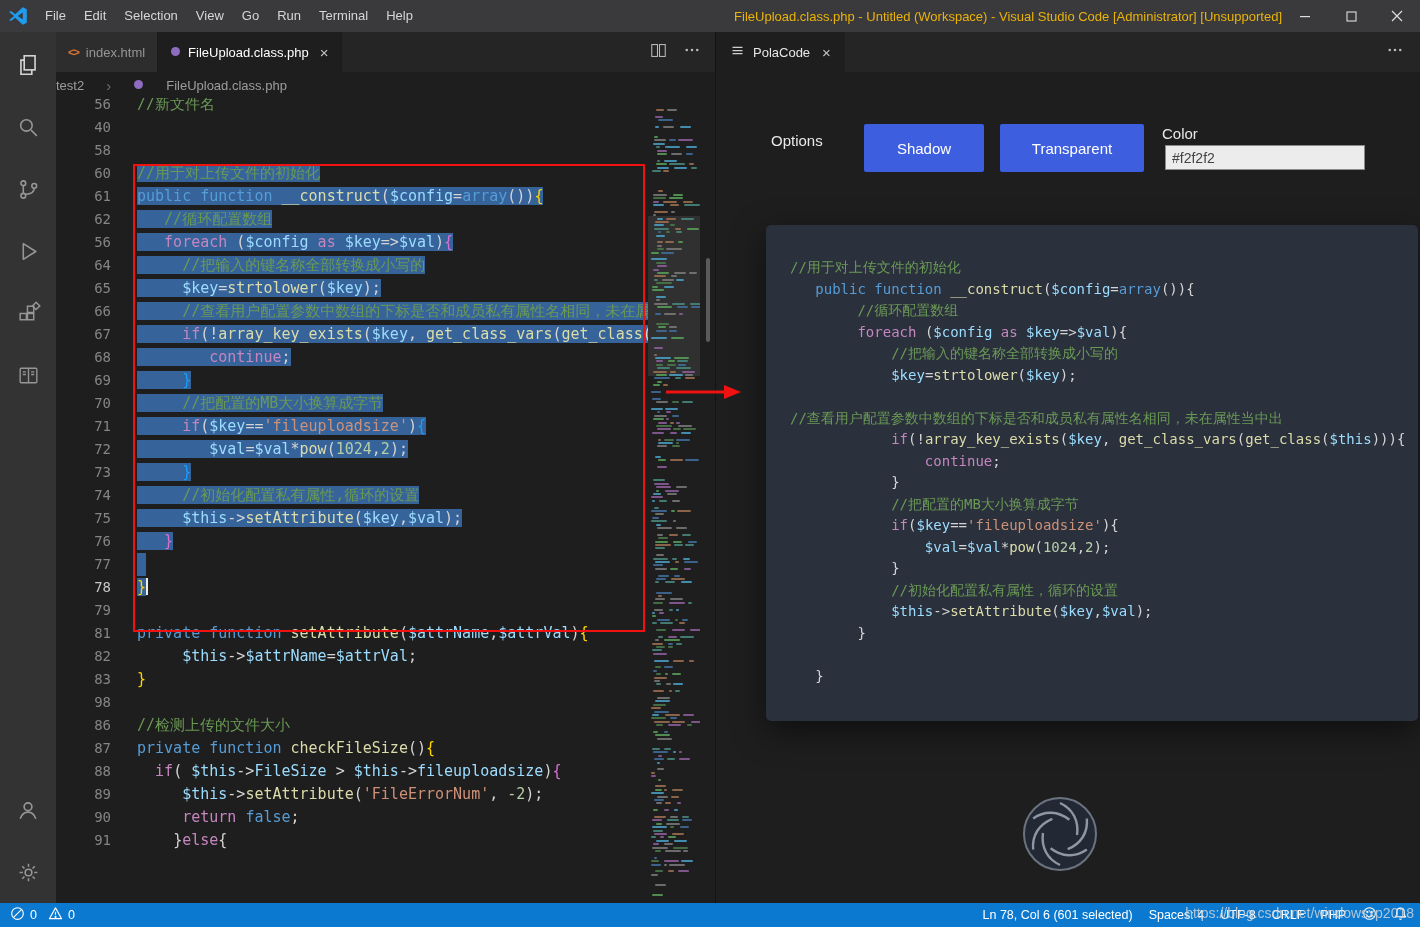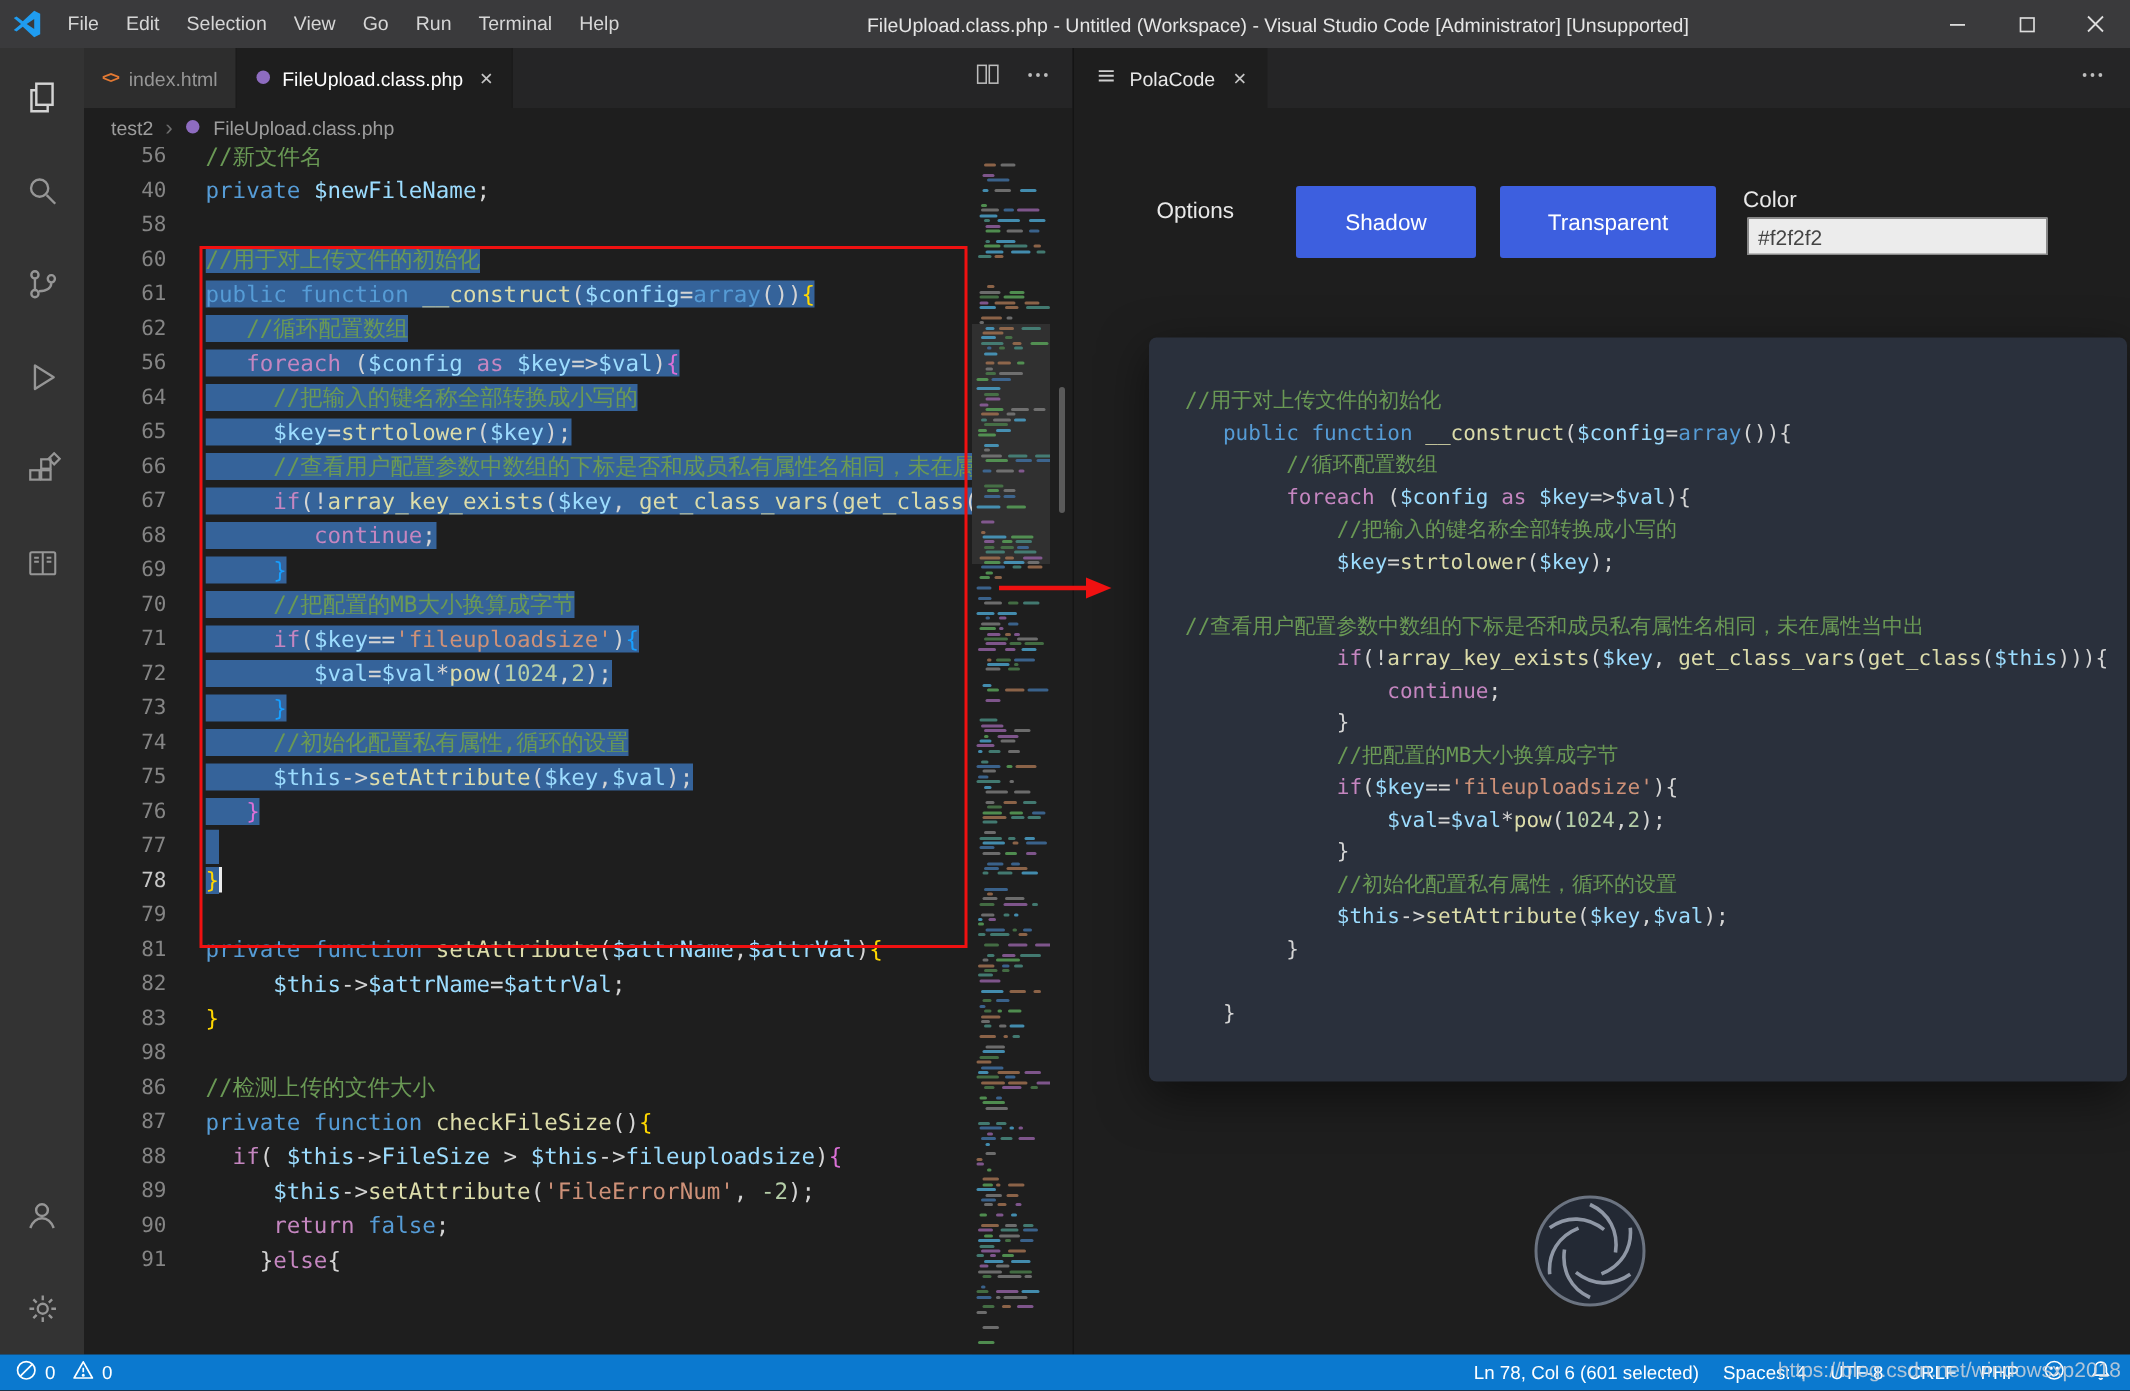--- a/index.html
+++ b/index.html
@@ -4,40 +4,40 @@
 <style>
   * { box-sizing:border-box; margin:0; padding:0; }
   html,body { width:1420px; height:927px; }
   body { position:relative; overflow:hidden; background:#1e1e1e; font-family:"Liberation Sans",sans-serif; color:#ccc; }
 
   
   .titlebar { position:absolute; top:0; left:0; right:0; height:32px; background:#3a3a3c; display:flex; align-items:center; z-index:5; }
   .logo { width:36px; display:flex; justify-content:center; align-items:center; }
   .menubar { display:flex; }
   .menu-item { padding:0 9px; font-size:13px; color:#d6d6d6; line-height:32px; }
-  .wintitle { flex:1; text-align:center; font-size:13px; color:#e5e5e5; white-space:nowrap; overflow:hidden; }
+  .wintitle { flex:1; text-align:right; font-size:13px; color:#eab308; white-space:nowrap; overflow:hidden; }
   .winctrls { display:flex; height:100%; }
   .wbtn { width:46px; display:flex; align-items:center; justify-content:center; }
 
   
   .main { position:absolute; top:32px; bottom:24px; left:0; right:0; display:flex; }
   .activitybar { width:56px; background:#333333; display:flex; flex-direction:column; align-items:center; padding-top:2px; }
   .act-icon { width:56px; height:62px; display:flex; align-items:center; justify-content:center; opacity:.62; }
   .act-icon.active { opacity:1; }
   .act-bottom { margin-top:auto; display:flex; flex-direction:column; }
 
   .editor-group { width:659px; display:flex; flex-direction:column; background:#1e1e1e; }
   .tabbar { height:40px; background:#252526; display:flex; align-items:stretch; }
   .tab { display:flex; align-items:center; gap:7px; padding:0 12px; font-size:13px; background:#2d2d2d; color:#969696; border-right:1px solid #1b1b1b; }
   .tab.active { background:#1e1e1e; color:#ffffff; }
   .tab-close { font-size:15px; color:#c5c5c5; margin-left:4px; }
   .tab-actions { margin-left:auto; display:flex; align-items:center; gap:15px; padding-right:14px; }
   .html-glyph { color:#e37933; font-weight:bold; font-size:11px; letter-spacing:-1px; }
 
-  .breadcrumb { height:26px; display:flex; align-items:center; font-size:13px; color:#9d9d9d; padding-left:18px; gap:8px; background:#1e1e1e; }
+  .breadcrumb { height:26px; display:flex; align-items:center; font-size:13px; color:#9d9d9d; gap:22px; background:#1e1e1e; }
   .bc-sep { color:#6f6f6f; font-size:15px; }
 
   .editor { position:relative; flex:1; overflow:hidden; }
   .lines { position:absolute; top:-5px; left:0; right:67px; }
   .ed-row { display:flex; height:23px; line-height:23px; font-family:"DejaVu Sans Mono",monospace; font-size:15px; white-space:pre; }
   .gutter { width:81px; padding-right:26px; text-align:right; color:#858585; font-size:14px; flex:none; }
   .gutter.activeln { color:#c6c6c6; }
   .code { flex:1; overflow:hidden; }
   .selbg { background:var(--sel); }
   .sel-empty { display:inline-block; width:9px; height:23px; background:var(--sel); vertical-align:top; }
@@ -208,21 +208,21 @@
         <span>test2</span>
         <span class="bc-sep">›</span>
         <span><svg width="11" height="11">
             <circle cx="5.5" cy="5.5" r="4.5" fill="#8e6cc0"></circle>
           </svg></span>
         <span>FileUpload.class.php</span>
       </div>
     <div class="editor">
       <div class="lines" id="lines">
           <div class="ed-row"><div class="gutter">56</div><div class="code"><span><span class="tc">//新文件名</span></span></div></div>
-          <div class="ed-row"><div class="gutter">40</div><div class="code"><span><span class="tk1">private </span><span class="tv">$newFileName</span><span class="tp">;</span></span></div></div>
+          <div class="ed-row"><div class="gutter">40</div></div>
           <div class="ed-row"><div class="gutter">58</div><div class="code"><span></span></div></div>
           <div class="ed-row"><div class="gutter">60</div><div class="code"><span class="selbg"><span class="tc">//用于对上传文件的初始化</span></span></div></div>
           <div class="ed-row"><div class="gutter">61</div><div class="code"><span class="selbg"><span class="tk1">public function </span><span class="tf">__construct</span><span class="tp">(</span><span class="tv">$config</span><span class="tp">=</span><span class="tk1">array</span><span class="tp">())</span><span class="tbg">{</span></span></div></div>
           <div class="ed-row"><div class="gutter">62</div><div class="code"><span class="selbg">   <span class="tc">//循环配置数组</span></span></div></div>
           <div class="ed-row"><div class="gutter">56</div><div class="code"><span class="selbg">   <span class="tk2">foreach </span><span class="tp">(</span><span class="tv">$config</span><span class="tk2"> as </span><span class="tv">$key</span><span class="tp">=&gt;</span><span class="tv">$val</span><span class="tp">)</span><span class="tbp">{</span></span></div></div>
           <div class="ed-row"><div class="gutter">64</div><div class="code"><span class="selbg">     <span class="tc">//把输入的键名称全部转换成小写的</span></span></div></div>
           <div class="ed-row"><div class="gutter">65</div><div class="code"><span class="selbg">     <span class="tv">$key</span><span class="tp">=</span><span class="tf">strtolower</span><span class="tp">(</span><span class="tv">$key</span><span class="tp">);</span></span></div></div>
           <div class="ed-row"><div class="gutter">66</div><div class="code"><span class="selbg">     <span class="tc">//查看用户配置参数中数组的下标是否和成员私有属性名相同，未在属性当中</span></span></div></div>
           <div class="ed-row"><div class="gutter">67</div><div class="code"><span class="selbg">     <span class="tk2">if</span><span class="tp">(!</span><span class="tf">array_key_exists</span><span class="tp">(</span><span class="tv">$key</span><span class="tp">, </span><span class="tf">get_class_vars</span><span class="tp">(</span><span class="tf">get_class</span><span class="tp">(</span></span></div></div>
           <div class="ed-row"><div class="gutter">68</div><div class="code"><span class="selbg">        <span class="tk2">continue</span><span class="tp">;</span></span></div></div>

